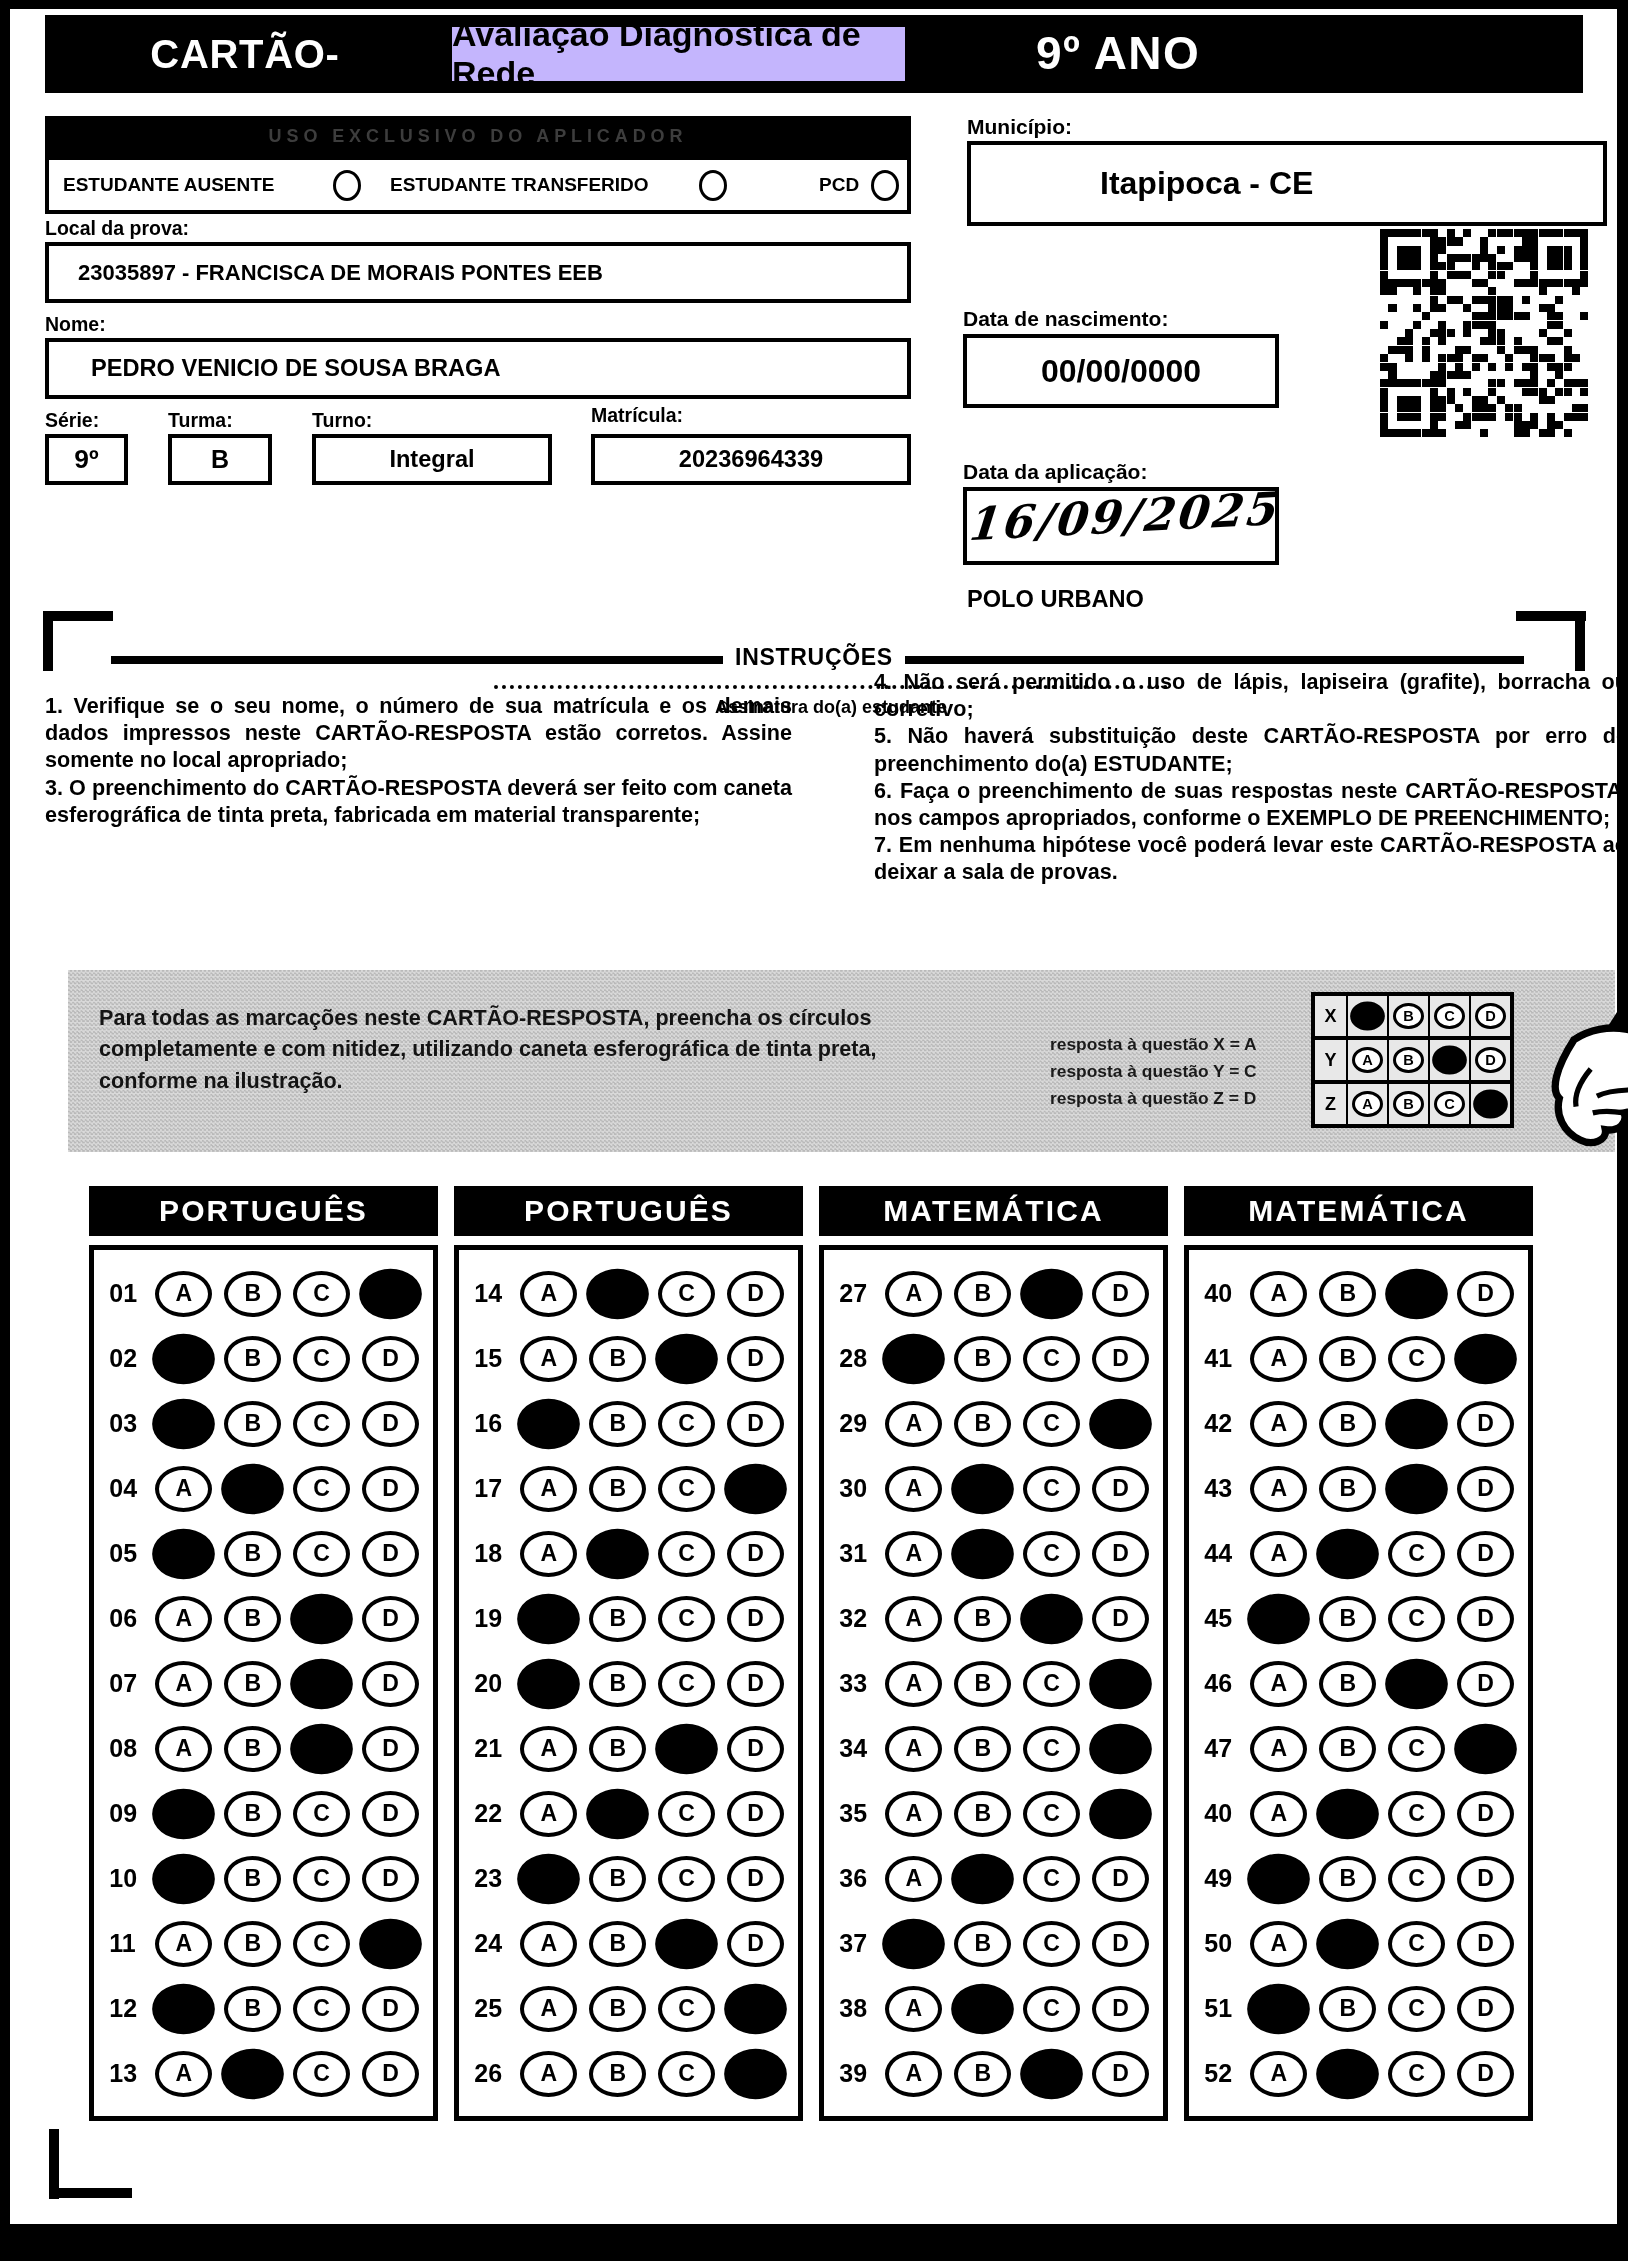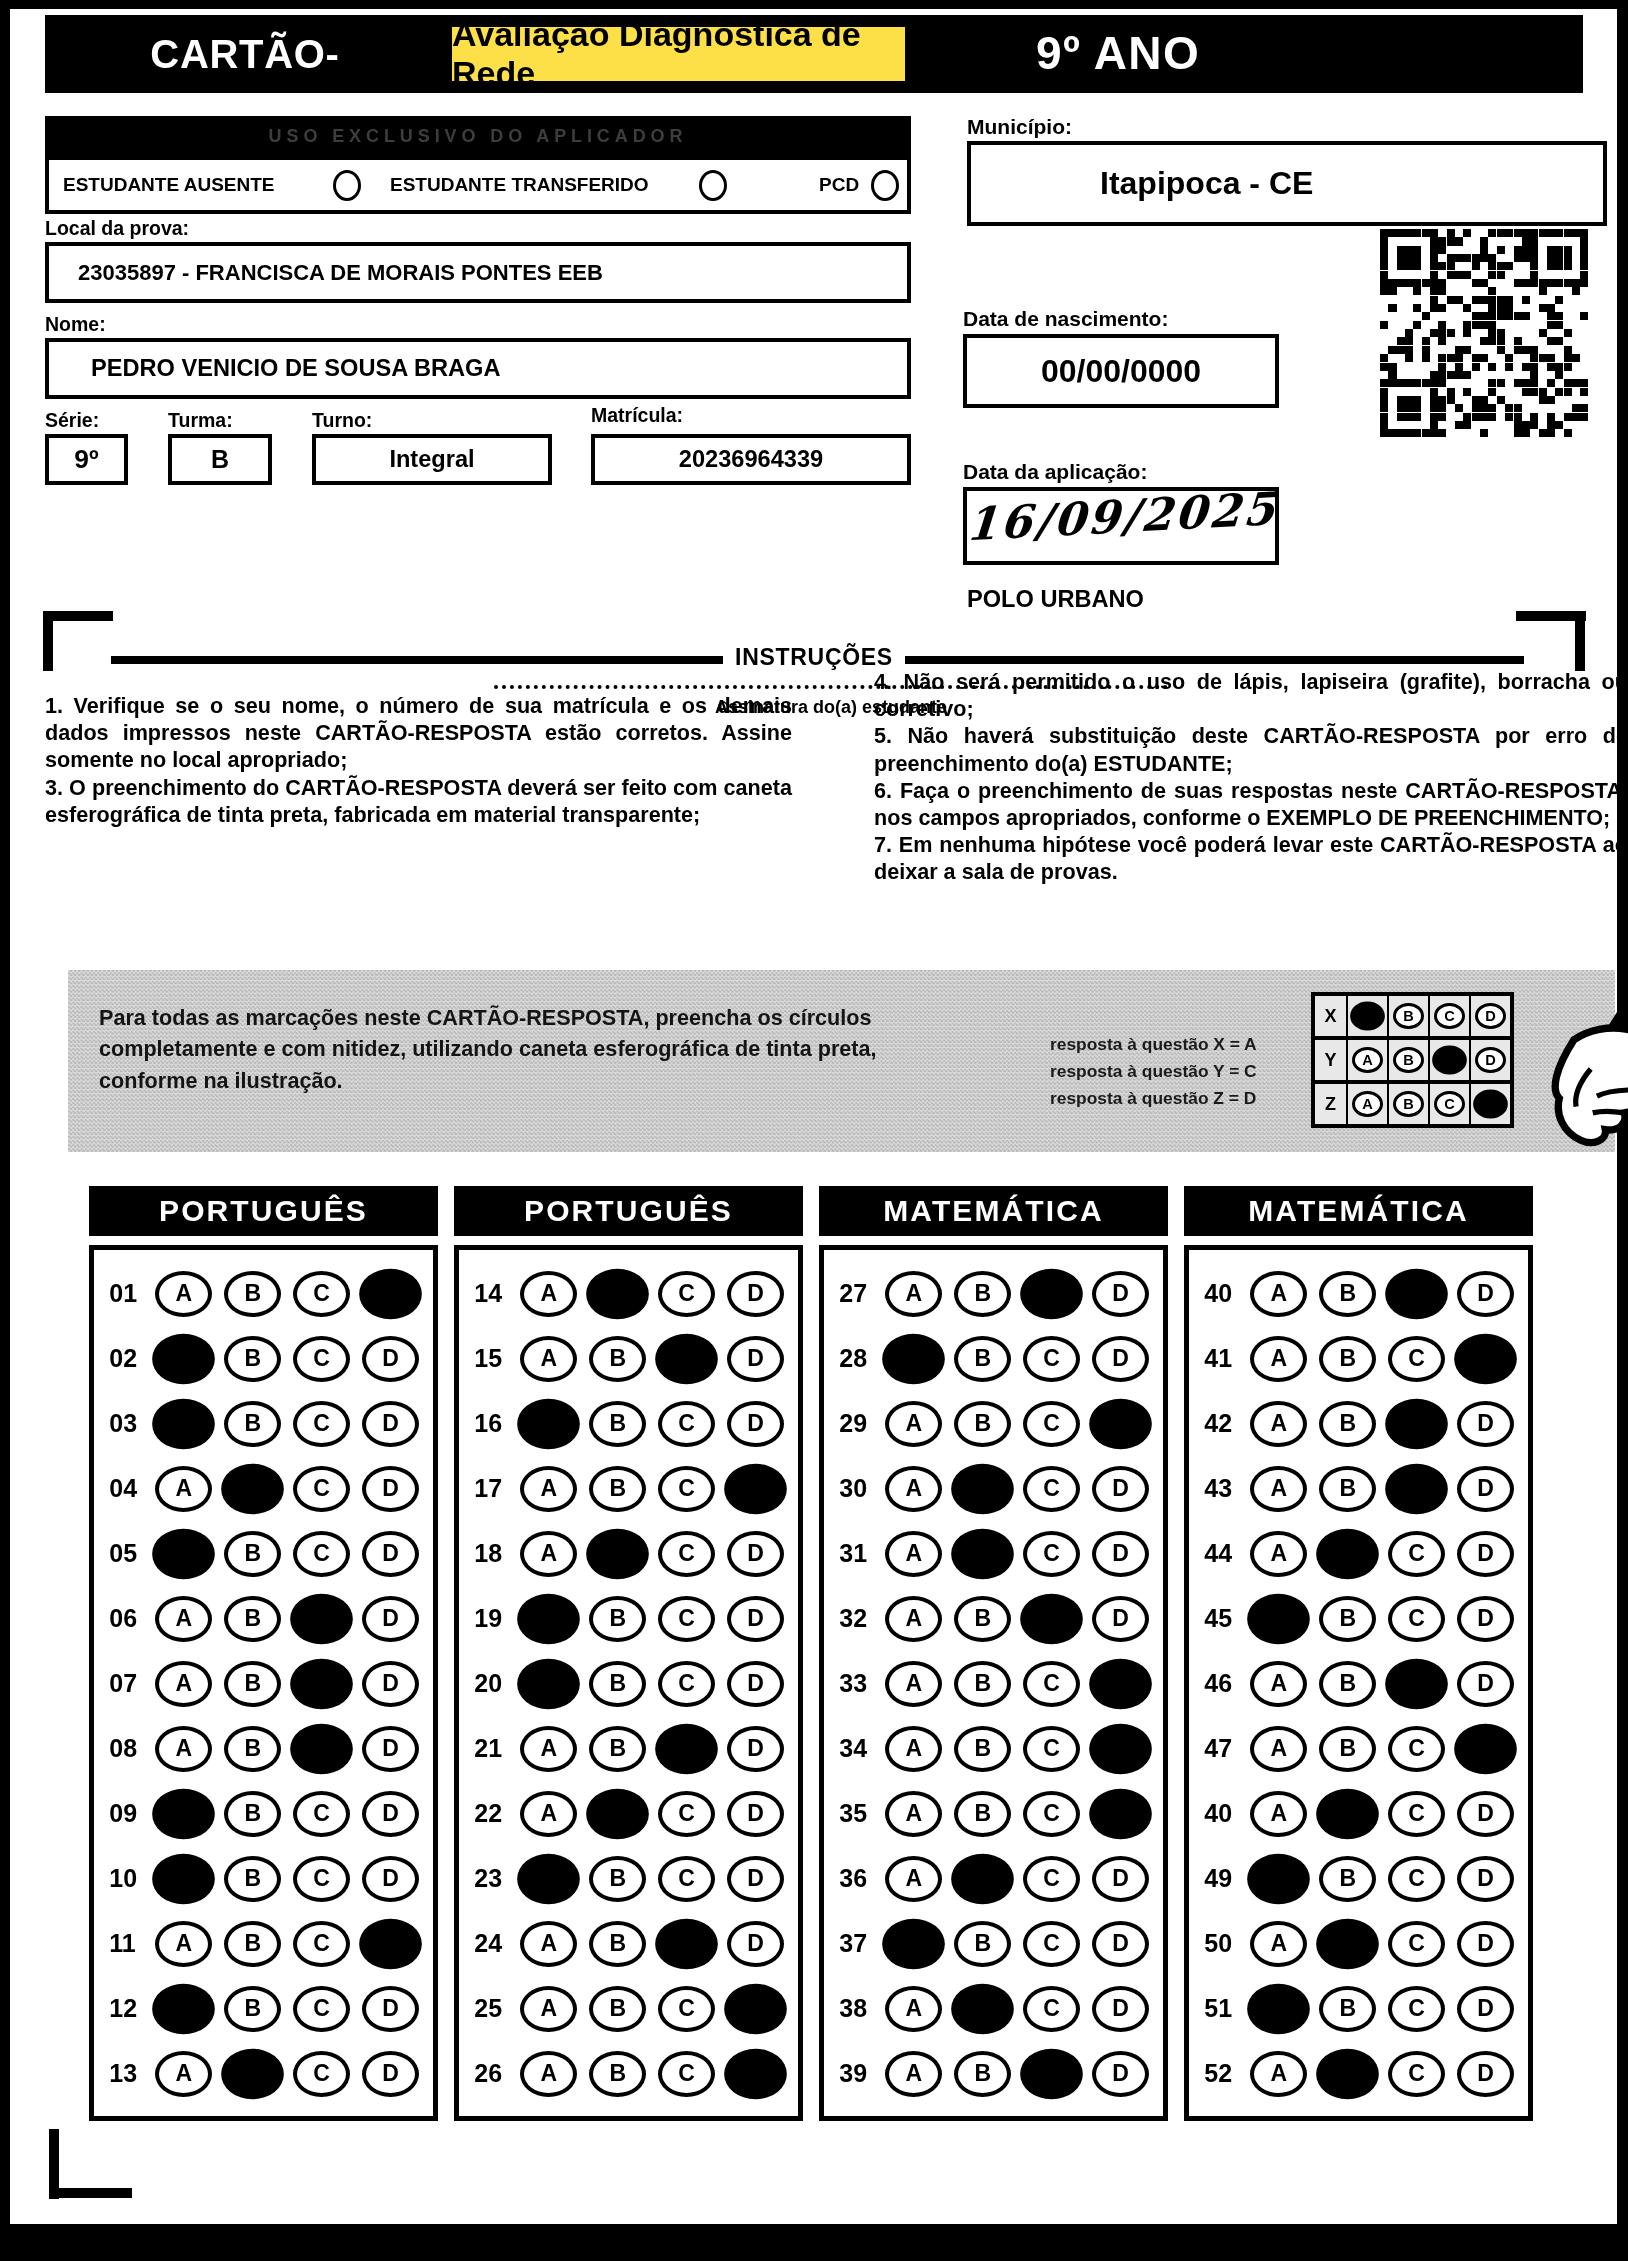--- a/index.html
+++ b/index.html
@@ -11,21 +11,21 @@
   
   .frame-top{left:0;top:0;width:1628px;height:9px;}
   .frame-left{left:0;top:0;width:9.7px;height:2261px;}
   .frame-right{left:1617px;top:0;width:11px;height:2261px;}
   .bottom-bar{left:0;top:2224px;width:1628px;height:38px;}
 
   
   .top-band{left:45px;top:15.3px;width:1538px;height:78px;background:#000;}
   .card-title{position:absolute;left:0;top:0;width:400px;height:78px;line-height:78px;
               text-align:center;color:#fff;font-size:40px;font-weight:bold;letter-spacing:0.7px;}
-  .assess-box{position:absolute;left:407px;top:11.8px;width:453px;height:54px;background:#fde047;
+  .assess-box{position:absolute;left:407px;top:11.8px;width:453px;height:54px;background:#c4b5fd;
               display:flex;align-items:center;justify-content:center;font-size:34px;font-weight:bold;}
   .grade{position:absolute;left:991px;top:0;height:78px;line-height:76px;color:#fff;
          font-size:46px;font-weight:bold;letter-spacing:1.4px;}
 
   
   .appl-banner{left:45px;top:116px;width:866px;height:40px;background:#000;color:#3d3d3d;
                text-align:center;line-height:40px;font-size:18px;font-weight:bold;letter-spacing:4.9px;}
   .appl-box{left:45px;top:156px;width:866px;height:58px;border:4.2px solid #000;box-sizing:border-box;background:#fff;}
   .appl-label{position:absolute;top:0;height:50px;line-height:50px;font-size:19px;font-weight:bold;}
   .appl-circle{position:absolute;top:10.4px;width:28px;height:31px;border:3.5px solid #000;

